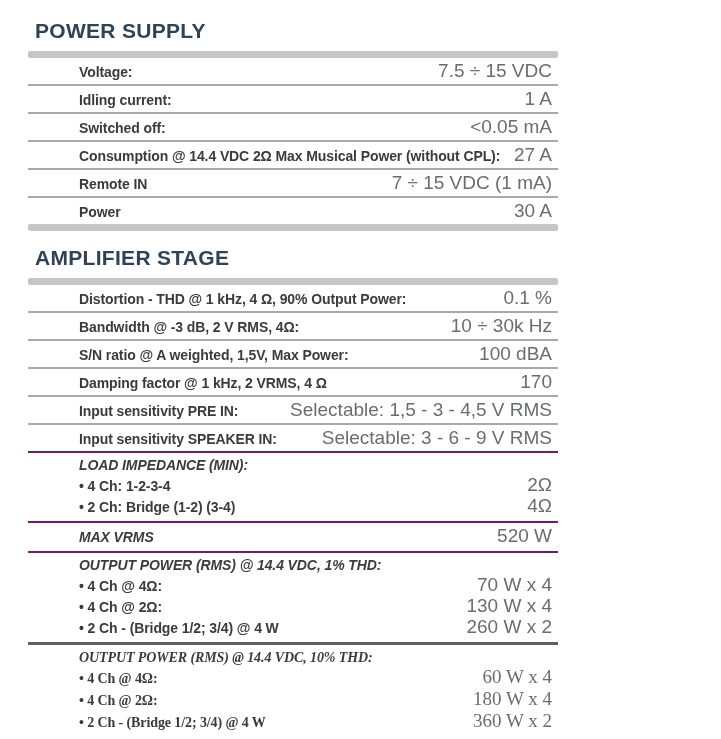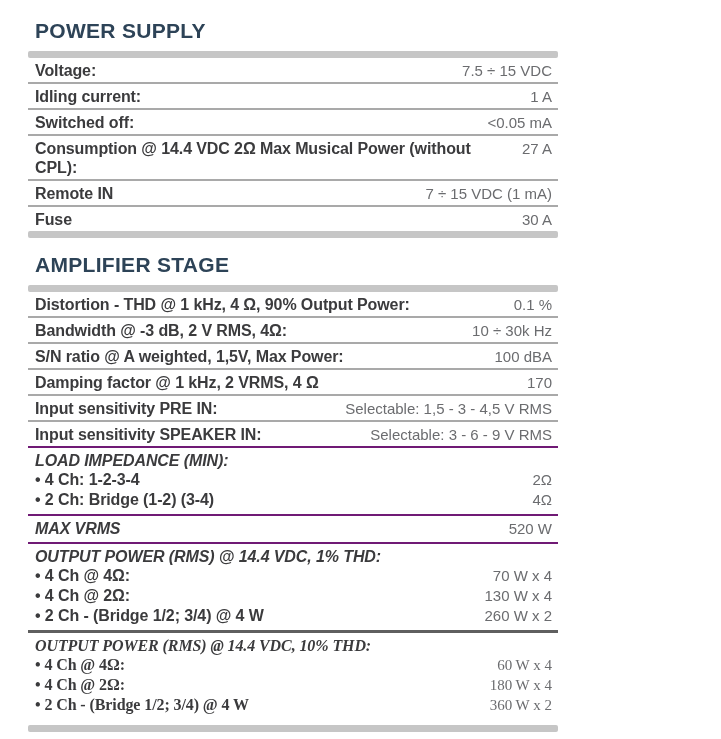--- a/index.html
+++ b/index.html
@@ -36,28 +36,29 @@
   .block.strong-top { border-top: 2px solid #701a75; }
   .block.strong-top.thick { border-top: 3px solid #5f5f5f; font-family: Liberation Serif, serif; }
   .row {
     display: flex;
     justify-content: space-between;
     align-items: baseline;
     padding: 3px 6px 2px 7px;
     min-height: 19px;
   }
   .lbl {
-    font-size: 16px;
+    font-size: 14px;
     font-weight: bold;
     color: #3b3b3d;
     line-height: 19px;
     letter-spacing: -0.1px;
+    margin-left: 44px;
   }
   .val {
-    font-size: 15px;
+    font-size: 19px;
     color: #6b6c6f;
     line-height: 19px;
     white-space: nowrap;
     padding-left: 12px;
     text-align: right;
   }
   .group {
     padding: 3px 6px 4px 7px;
   }
   .g-head {
@@ -102,21 +103,21 @@
       </div>
       <div class="block row">
         <span class="lbl">Consumption @ 14.4 VDC 2Ω Max Musical Power (without CPL):</span>
         <span class="val">27 A</span>
       </div>
       <div class="block row">
         <span class="lbl">Remote IN</span>
         <span class="val">7 ÷ 15 VDC (1 mA)</span>
       </div>
       <div class="block row">
-        <span class="lbl">Fuse</span>
+        <span class="lbl">Power</span>
         <span class="val">30 A</span>
       </div>
     </div>
     <div class="bar"></div>
   </section>
 
   <div class="section-gap"></div>
 
   <section>
     <h1 class="section-title">AMPLIFIER STAGE</h1>

